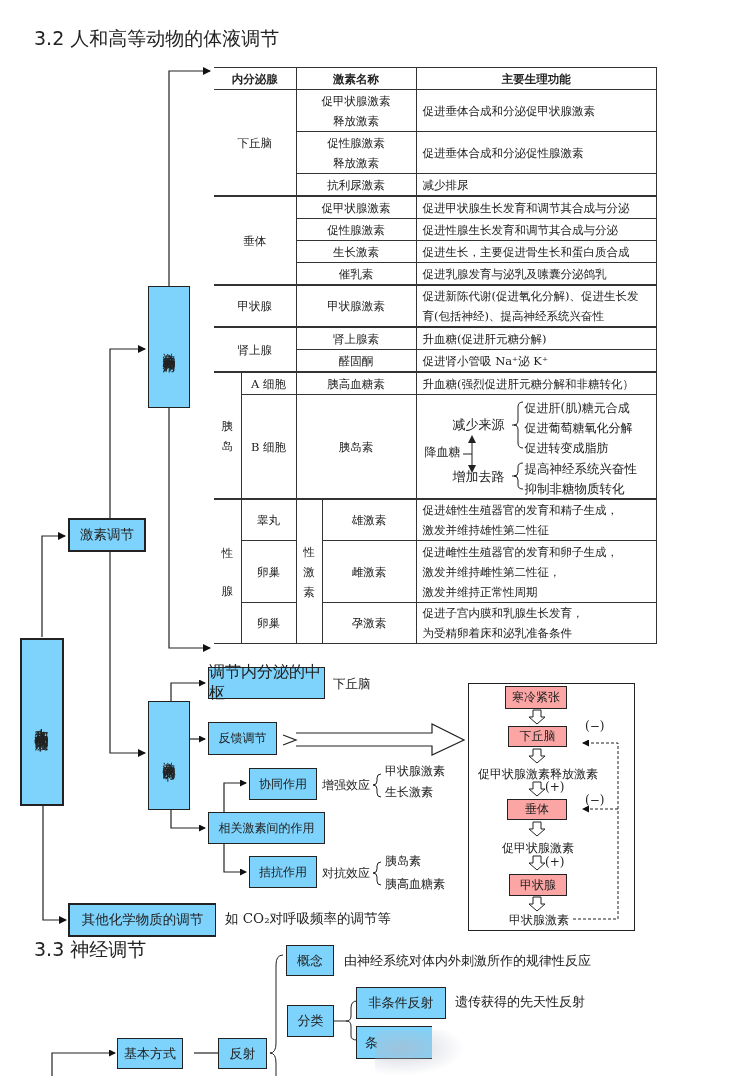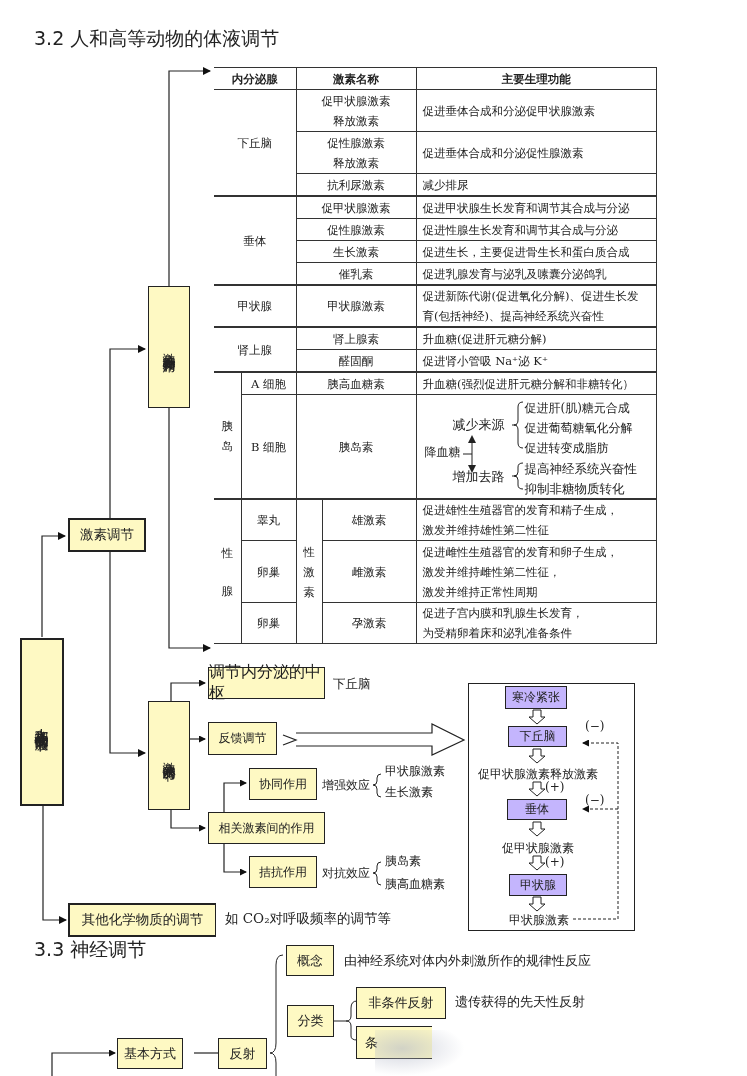--- a/index.html
+++ b/index.html
@@ -1,38 +1,38 @@
 <!DOCTYPE html>
 <html><head>
 <meta charset="utf-8">
 <style>
   html, body { margin:0; padding:0; background:#fff; }
   body { width:747px; height:1076px; position:relative; overflow:hidden;
          font-family:"DejaVu Serif", "Liberation Serif", serif; color:#222; }
   .abs { position:absolute; }
   .h { font-family:"DejaVu Sans","Liberation Sans",sans-serif; font-size:19px; color:#222; }
-  .box { position:absolute; border:1px solid #222; background:#fef9c3; box-sizing:border-box;
+  .box { position:absolute; border:1px solid #222; background:#7dd3fc; box-sizing:border-box;
          display:flex; align-items:center; justify-content:center; font-size:13px; }
   .box.thick { border-width:2.5px; }
   .vtext { writing-mode:vertical-rl; text-orientation:upright; letter-spacing:1px; line-height:1; }
   .txt { position:absolute; font-size:12.5px; white-space:nowrap; }
   .small { font-size:12px; }
   svg.lines { position:absolute; left:0; top:0; width:747px; height:1076px; pointer-events:none; }
   table.hormone { position:absolute; left:214px; top:67px; width:443px; border-collapse:collapse;
                   font-size:11.5px; }
   table.hormone td, table.hormone th { border:1px solid #333; padding:0 4px; text-align:center;
                   height:21px; line-height:20px; }
   table.hormone th { font-weight:bold; font-family:"DejaVu Sans","Liberation Sans",sans-serif; font-size:11.5px; }
   table.hormone td.fn { text-align:left; padding-left:6px; }
   table.hormone tr.sep td { border-top:2.5px solid #333; }
   table.hormone { border-left:none; }
   table.hormone tr > *:first-child { border-left:none; }
   .lh { line-height:20px; display:block; }
   .fb { position:absolute; left:468px; top:683px; width:167px; height:248px; border:1.5px solid #222; box-sizing:border-box; }
-  .fbox { position:absolute; border:1px solid #222; background:#c4b5fd; box-sizing:border-box; display:flex; align-items:center; justify-content:center; font-size:12px; }
+  .fbox { position:absolute; border:1px solid #222; background:#fca5a5; box-sizing:border-box; display:flex; align-items:center; justify-content:center; font-size:12px; }
 </style>
 </head>
 <body>
 
 <div class="abs h" style="left:34px; top:26px;">3.2 人和高等动物的体液调节</div>
 
 <svg class="lines">
   <defs>
     <marker id="arr" markerWidth="8" markerHeight="8" refX="7" refY="4" orient="auto" markerUnits="userSpaceOnUse">
       <path d="M0,0 L8,4 L0,8 z" fill="#111"></path>

